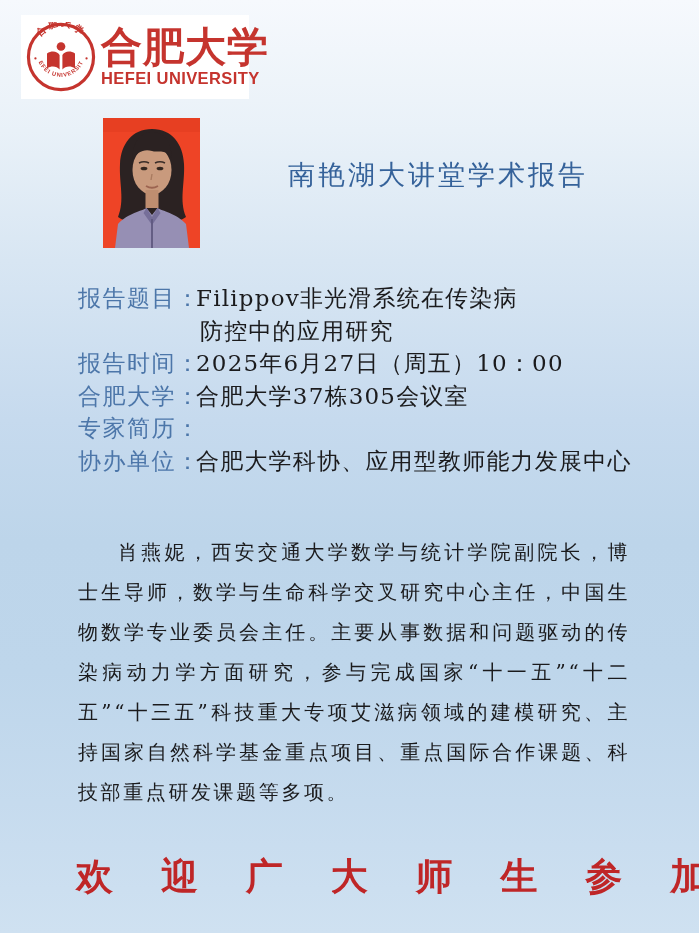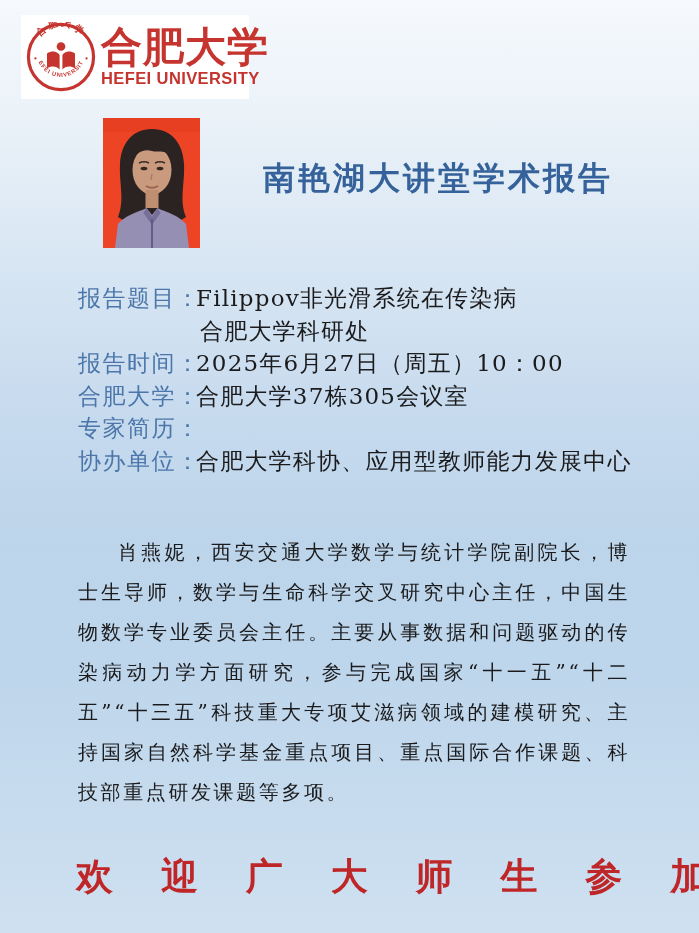--- a/index.html
+++ b/index.html
@@ -34,21 +34,21 @@
   }
 
   
   .photo { position: absolute; left: 103px; top: 118px; width: 97px; height: 130px; }
   .photo svg { display: block; width: 100%; height: 100%; }
 
   
   .main-title {
     position: absolute; left: 212px; top: 157px; width: 452px;
     text-align: center;
-    font-size: 32px; font-weight: 700;
+    font-size: 27px; font-weight: 400;
     color: #35629a; letter-spacing: 3px; white-space: nowrap;
   }
 
   
   .fields {
     position: absolute; left: 78px; top: 282px; width: 560px;
     font-size: 23px; line-height: 32.5px;
   }
   .field-row { display: flex; }
   .field-label {
@@ -136,21 +136,21 @@
   </div>
 
   <h1 class="main-title">南艳湖大讲堂学术报告</h1>
 
   <div class="fields">
     <div class="field-row">
       <span class="field-label">报告题目：</span>
       <span class="field-value">Filippov非光滑系统在传染病</span>
     </div>
     <div class="field-row">
-      <span class="field-value cont-line">合肥大学科研处</span>
+      <span class="field-value cont-line">防控中的应用研究</span>
     </div>
     <div class="field-row">
       <span class="field-label">报告时间：</span>
       <span class="field-value">2025年6月27日（周五）10：00</span>
     </div>
     <div class="field-row">
       <span class="field-label">合肥大学：</span>
       <span class="field-value">合肥大学37栋305会议室</span>
     </div>
     <div class="field-row">

